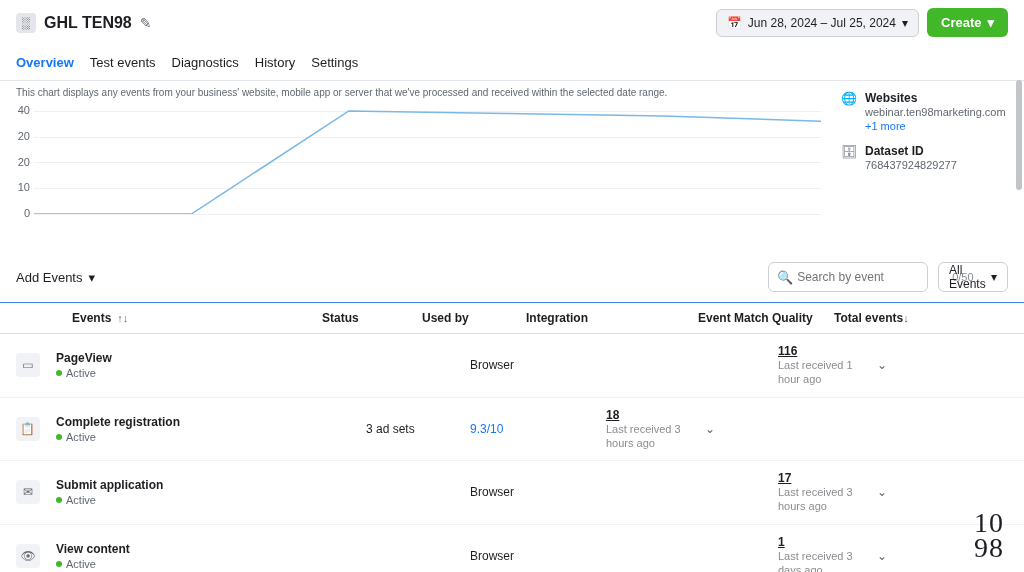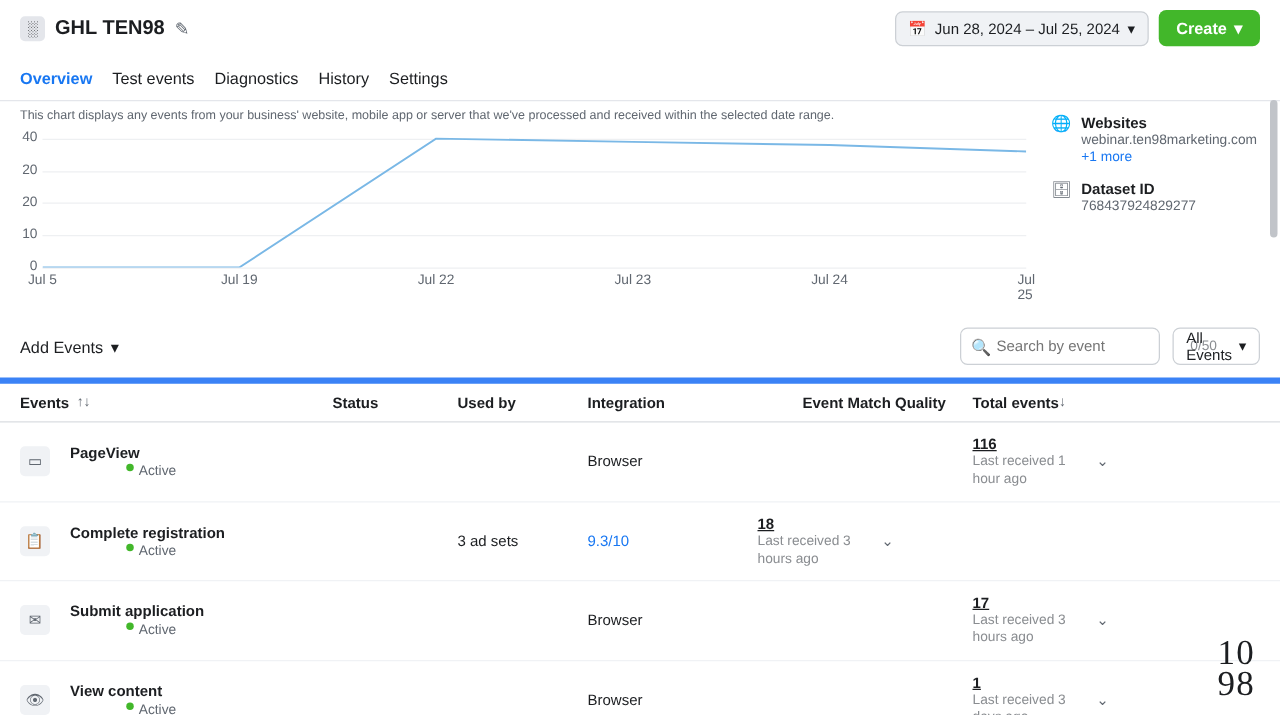--- a/index.html
+++ b/index.html
@@ -32,33 +32,33 @@
   .side-label { font-weight:600; font-size:12px;}
   .side-sub { font-size:11px; color:#606770; line-height:1.4;}
   .side-link { color:#1877f2; font-size:11px; cursor:pointer;}
   .controls-row { display:flex; align-items:center; justify-content:space-between; padding: 26px 16px 10px 16px;}
   .add-events{ font-size:13px; color:#1c1e21; background:#fff; border:none; cursor:pointer; display:flex; align-items:center; gap:6px; padding:6px 0;justify-content:space-between;}
   .right-ctrls { display:flex; gap:10px; align-items:center;}
   .search-wrap{ border:1px solid #ccd0d5; border-radius:6px; display:flex; align-items:center; padding:4px 8px; width:160px; height:30px;}
   .search-wrap input{ border:none; outline:none; font-size:12px; flex:1; background:transparent;}
   .count{ font-size:11px; color:#8a8d91;}
   .filter-sel{ border:1px solid #ccd0d5; border-radius:6px; padding:5px 10px; font-size:12px; display:flex; align-items:center; justify-content:space-between; width:70px; height:30px; cursor:pointer;}
-  .table-head{ display:flex; font-size:12px; font-weight:600; color:#1c1e21; border-top:5px solid #3b82f6; border-bottom:1px solid #dadde1; padding:8px 16px; align-items:center;}
+  .table-head{ display:flex; font-size:12px; font-weight:600; color:#1c1e21; border-top:1px solid #3b82f6; border-bottom:1px solid #dadde1; padding:8px 16px; align-items:center;justify-content:center;}
   .col-event{ width:250px; display:flex; align-items:center; gap:6px;}
   .col-status{ width:100px;}
   .col-usedby{ width:104px;}
   .col-integration{ width:172px;}
   .col-emq{ width:136px;}
   .col-totals{ width:90px; display:flex; align-items:center; gap:0;}
   .col-arrow{ width:28px; text-align:center;}
   .sort-ico{ font-size:11px; color:#606770;}
   .evt-row{ display:flex; align-items:center; padding:10px 16px; font-size:12px; border-bottom:1px solid #f0f2f5;}
   .evt-iconbox{ width:24px; height:24px; border-radius:4px; background:#f0f2f5; display:flex; align-items:center; justify-content:center; margin-right:10px; font-size:12px; color:#606770;}
   .evt-name{ font-weight:600; font-size:12px;}
-  .evt-status{ font-size:11px; color:#606770; display:flex; gap:4px; margin-top:2px;margin-left:45px;}
+  .evt-status{ font-size:11px; color:#606770; display:flex; align-items:center; gap:4px; margin-top:2px;}
   .dot{ width:6px; height:6px; border-radius:50%; display:inline-block;}
   .dot.green{ background:#42b72a;}
   .emq-link{ color:#1877f2;}
   .totals-num{ font-weight:600;text-decoration:underline;}
   .totals-sub{ font-size:11px; color:#8a8d91; line-height:1.3;}
   .chev{ color:#606770; cursor:pointer;}
   .scroll-ind{ position:absolute; right:2px; top:80px; width:6px; height:110px; background:#c1c4c9; border-radius:3px;}
   .logo-1098{ position:absolute; right:20px; bottom:12px; font-family: Georgia, 'Times New Roman', serif; font-size:28px; line-height:0.9; color:#1c1e21; text-align:center; letter-spacing:1px;}
 </style>
 </head>
@@ -99,28 +99,20 @@
           <div class="yg-line" style="top: 116px;"></div>
           <div class="yg-line" style="top: 90.2222px;"></div>
           <div class="yg-line" style="top: 64.4444px;"></div>
           <div class="yg-line" style="top: 38.6667px;"></div>
           <div class="yg-line" style="top: 12.8889px;"></div>
         </div>
       <div id="yticks"></div>
       <svg class="plotline" id="plotline" preserveAspectRatio="none" viewBox="0 0 750 116" style="width: calc(100% - 42px); height: 116px;">
           <polyline points="0,116 150,116 300,12.8888888888889 450,15.466666666666669 600,18.04444444444445 750,23.19999999999999" fill="none" stroke="#7ab8e6" stroke-width="1.5"></polyline>
         </svg>
-      <div class="xaxis" id="xaxis">
-          <div class="xtick" style="left: 0%;">Jul 5</div>
-          <div class="xtick" style="left: 20%;">Jul 19</div>
-          <div class="xtick" style="left: 40%;">Jul 22</div>
-          <div class="xtick" style="left: 60%;">Jul 23</div>
-          <div class="xtick" style="left: 80%;">Jul 24</div>
-          <div class="xtick" style="left: 100%;">Jul 25</div>
-        </div>
     <div class="ytick" style="top: 109px;">0</div>
         <div class="ytick" style="top: 83.2222px;">10</div>
         <div class="ytick" style="top: 58px;">20</div>
         <div class="ytick" style="top: 31.6667px;">20</div>
         <div class="ytick" style="top: 5.88889px;">40</div>
       </div>
   </div>
   <div class="side-col">
     <div class="side-item">
       <div class="side-icon">🌐</div>

